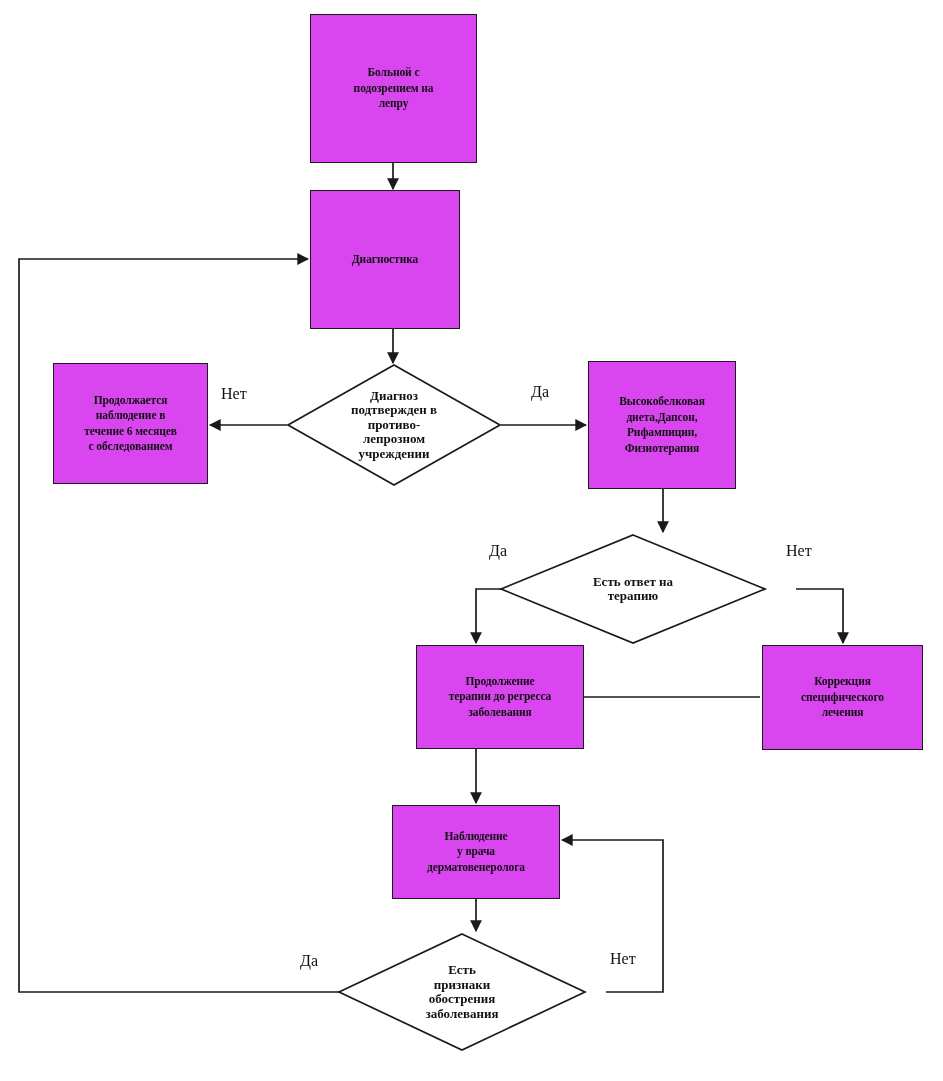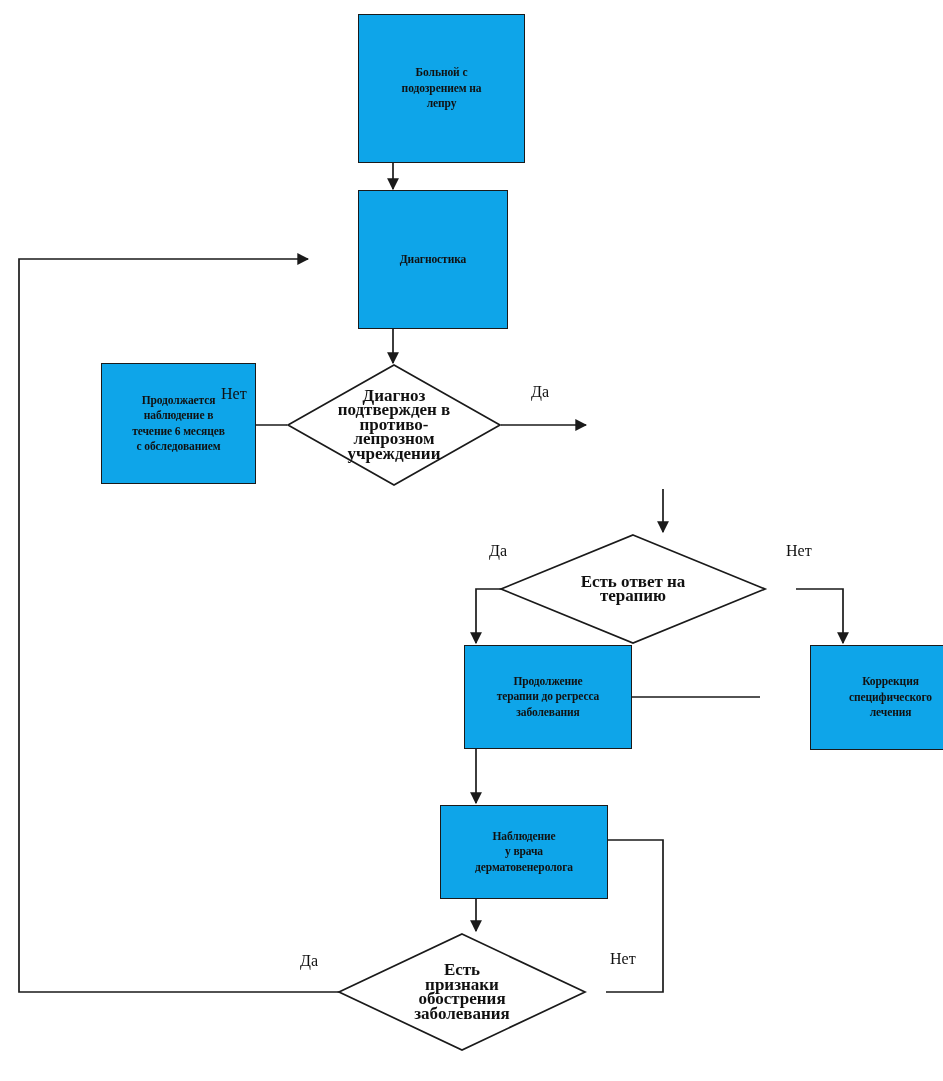--- a/index.html
+++ b/index.html
@@ -25,22 +25,21 @@
   .node {
     position: absolute;
     box-sizing: border-box;
     display: flex;
     align-items: center;
     justify-content: center;
     text-align: center;
   }
   .box {
     border: 1.6px solid #1a1a1a;
-    background: #0ea5e9;
-    margin-left: 48px;
+    background: #d946ef;
   }
   .box .txt {
     font-weight: bold;
     font-size: 11.5px;
     line-height: 15.5px;
     color: #111111;
     letter-spacing: -0.1px;
     padding: 0 6px;
     white-space: pre-line;
   }
@@ -56,21 +55,21 @@
   .diamond-wrap .txt {
     position: absolute;
     left: 0;
     top: 0;
     width: 100%;
     height: 100%;
     display: flex;
     align-items: center;
     justify-content: center;
     font-weight: bold;
-    font-size: 17px;
+    font-size: 13px;
     line-height: 14.5px;
     color: #111111;
     white-space: pre-line;
     text-align: center;
   }
   .edge-label {
     position: absolute;
     font-size: 16px;
     font-weight: normal;
     color: #111111;
@@ -138,20 +137,26 @@
 учреждении</span>
   </div>
 
   <div class="node box" style="left:53px; top:363px; width:155px; height:121px;">
     <span class="txt">Продолжается
 наблюдение в
 течение 6 месяцев
 с обследованием</span>
   </div>
 
+  <div class="node box" style="left:588px; top:361px; width:148px; height:128px;">
+    <span class="txt">Высокобелковая
+диета,Дапсон,
+Рифампицин,
+Физиотерапия</span>
+  </div>
 
   <div class="diamond-wrap" style="left:500px; top:534px; width:266px; height:110px;">
     <svg width="266" height="110">
       <polygon points="133,1 265,55 133,109 1,55" fill="#ffffff" stroke="#1a1a1a" stroke-width="1.7"></polygon>
     </svg>
     <span class="txt">Есть ответ на
 терапию</span>
   </div>
 
   <div class="node box" style="left:416px; top:645px; width:168px; height:104px;">

